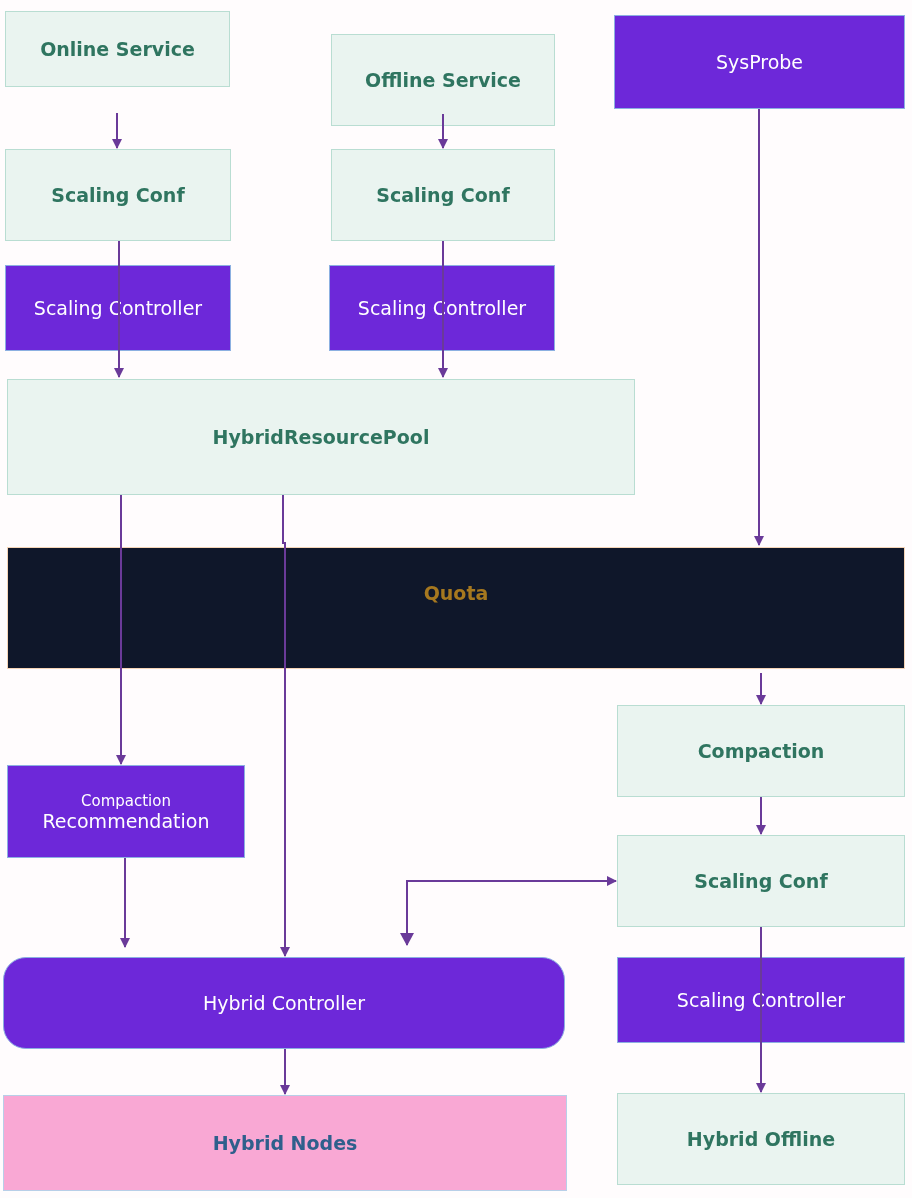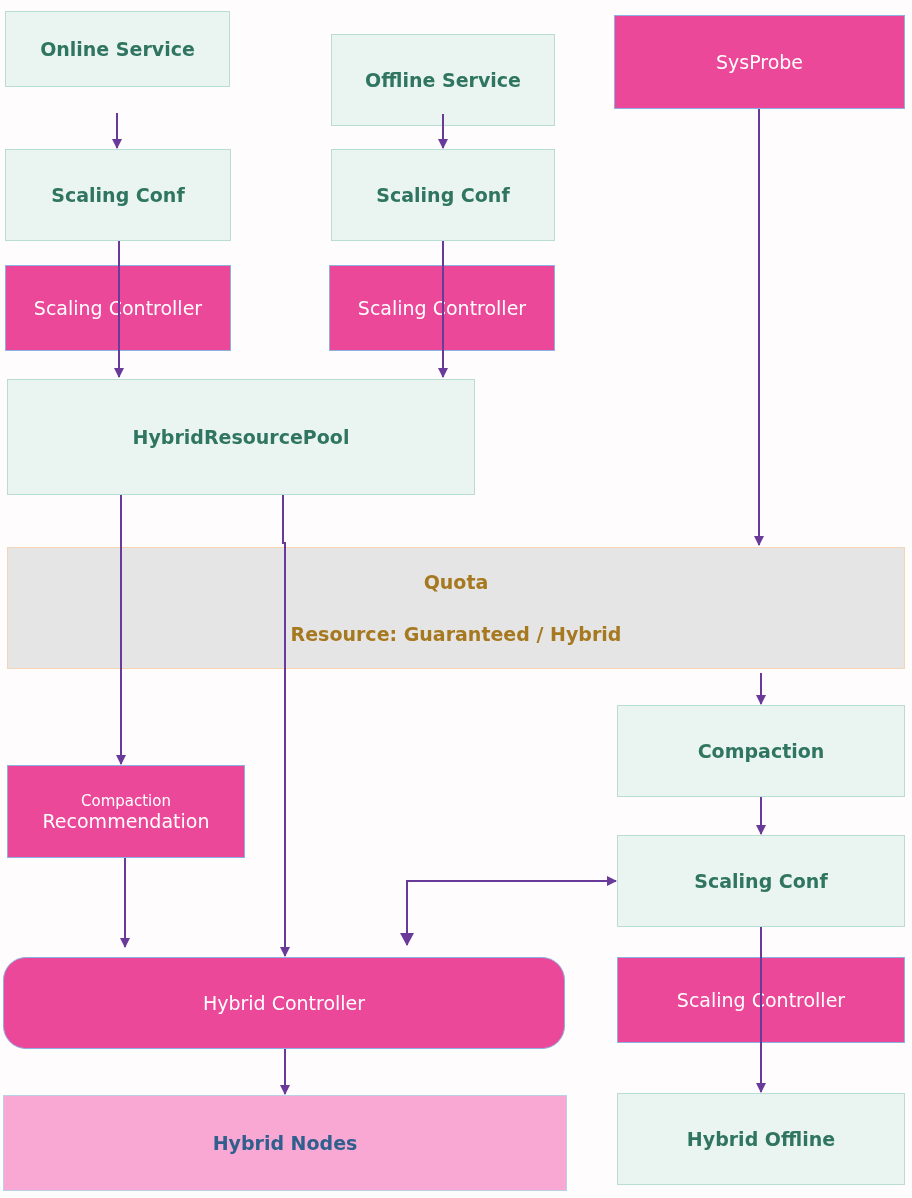--- a/index.html
+++ b/index.html
@@ -1,23 +1,23 @@
 <!DOCTYPE html>
 <html><head>
 <meta charset="utf-8">
 <style>
   html, body { margin: 0; padding: 0; }
   body { width: 912px; height: 1198px; background: #fffcfd; position: relative; overflow: hidden;
          font-family: "DejaVu Sans", sans-serif; }
   .box { position: absolute; box-sizing: border-box; display: flex; flex-direction: column;
          align-items: center; justify-content: center; text-align: center; font-size: 19px; font-weight: bold; }
   .green { background: #eaf4f0; border: 1.5px solid #b9ddd2; color: #2f7560; }
-  .blue { background: #ec4899; border: 1px solid #8cb0e1; color: #ffffff; font-weight: normal; }
+  .blue { background: #6d28d9; border: 1px solid #8cb0e1; color: #ffffff; font-weight: normal; }
   .light { background: #f9a8d4; border: 1.5px solid #b8cfe8; color: #2f5f8c; }
-  .orange { background: #e5e5e5; border: 1.5px solid #f5d4b6; color: #a6781f; }
+  .orange { background: #0f172a; border: 1.5px solid #f5d4b6; color: #a6781f; }
   .small { font-size: 15px; }
   svg.edges { position: absolute; left: 0; top: 0; pointer-events: none; }
 </style>
 </head>
 <body>
 
 <div class="box green" style="left:5px;top:11px;width:225px;height:76px;">
     <span>Online Service</span>
   </div>
 <div class="box green" style="left:331px;top:34px;width:224px;height:92px;">
@@ -34,27 +34,26 @@
     <span>Scaling Conf</span>
   </div>
 
 <div class="box blue" style="left:5px;top:265px;width:226px;height:86px;">
     <span>Scaling Controller</span>
   </div>
 <div class="box blue" style="left:329px;top:265px;width:226px;height:86px;">
     <span>Scaling Controller</span>
   </div>
 
-<div class="box green" style="left:7px;top:379px;width:468px;height:116px;">
+<div class="box green" style="left:7px;top:379px;width:628px;height:116px;">
     <span>HybridResourcePool</span>
   </div>
 
 <div class="box orange" style="left:7px;top:547px;width:898px;height:122px;">
   <span style="margin-bottom:30px;">Quota</span>
-  <span>Resource: Guaranteed / Hybrid</span>
 </div>
 
 <div class="box blue" style="left:7px;top:765px;width:238px;height:93px;">
   <span class="small">Compaction</span>
   <span>Recommendation</span>
 </div>
 
 <div class="box green" style="left:617px;top:705px;width:288px;height:92px;">
     <span>Compaction</span>
   </div>

